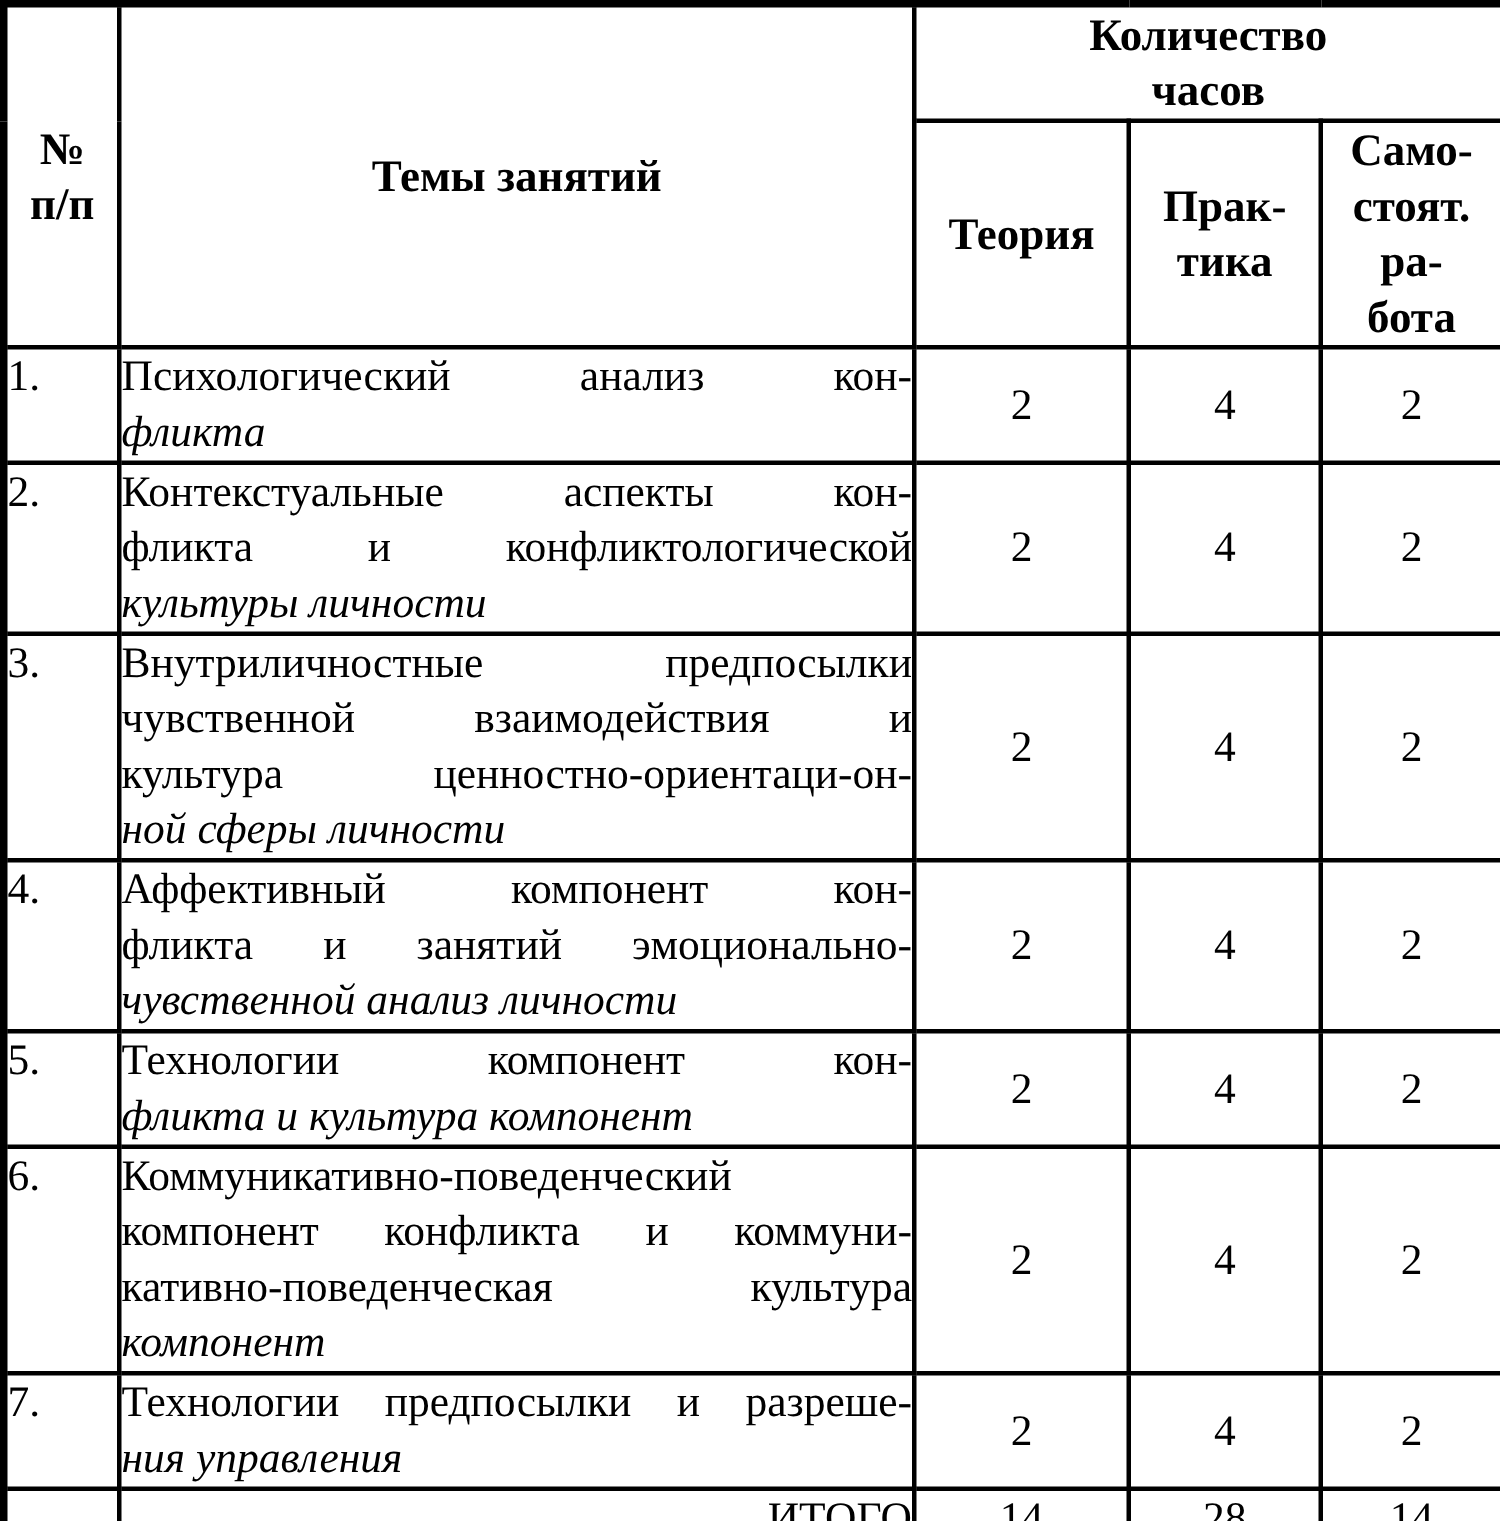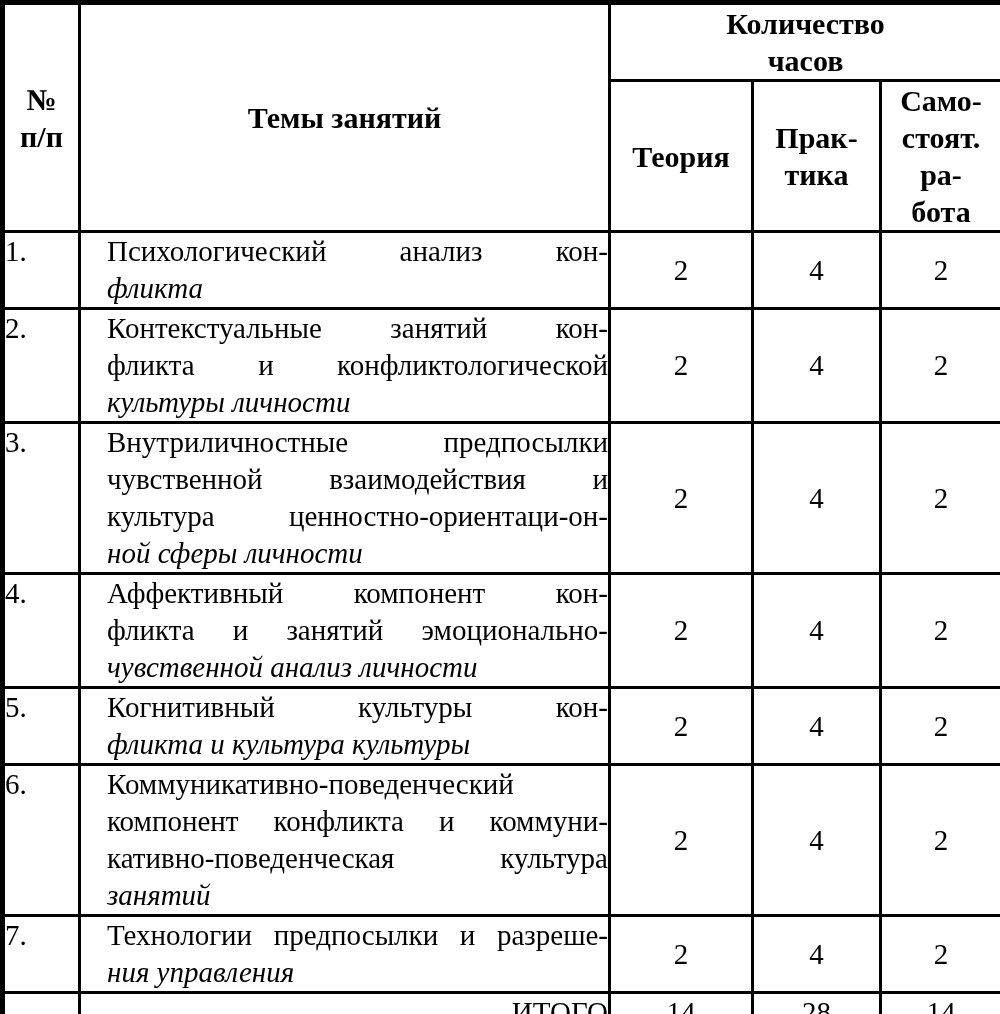--- a/index.html
+++ b/index.html
@@ -39,21 +39,21 @@
   }
   .num-cell{
     vertical-align:top;
     text-align:left;
     padding:1px 2px 0 13px;
   }
   .topic-cell{
     vertical-align:top;
     padding:1px 8px 2px 6px;
   }
-  .tline{text-align:justify;text-align-last:justify;padding-left:26px;}
+  .tline{text-align:justify;text-align-last:justify;}
   .tline.last{text-align-last:left;font-style:italic;}
   .val{text-align:center;vertical-align:middle;}
   tfoot tr.total-row{height:36px;}
   .total-label{
     text-align:right;
     vertical-align:middle;
     padding-right:12px;
   }
 </style>
 </head>
@@ -93,21 +93,21 @@
             <div class="tline">Психологический анализ кон-</div>
             <div class="tline last">фликта</div>
           </td>
           <td class="val">2</td>
           <td class="val">4</td>
           <td class="val">2</td>
         </tr>
         <tr style="height: 110px;">
           <td class="num-cell">2.</td>
           <td class="topic-cell">
-            <div class="tline">Контекстуальные занятий кон-</div>
+            <div class="tline">Контекстуальные аспекты кон-</div>
             <div class="tline">фликта и конфликтологической</div>
             <div class="tline last">культуры личности</div>
           </td>
           <td class="val">2</td>
           <td class="val">4</td>
           <td class="val">2</td>
         </tr>
         <tr style="height: 144px;">
           <td class="num-cell">3.</td>
           <td class="topic-cell">
@@ -127,34 +127,34 @@
             <div class="tline">фликта и занятий эмоционально-</div>
             <div class="tline last">чувственной анализ личности</div>
           </td>
           <td class="val">2</td>
           <td class="val">4</td>
           <td class="val">2</td>
         </tr>
         <tr style="height: 72px;">
           <td class="num-cell">5.</td>
           <td class="topic-cell">
-            <div class="tline">Когнитивный культуры кон-</div>
-            <div class="tline last">фликта и культура культуры</div>
+            <div class="tline">Технологии компонент кон-</div>
+            <div class="tline last">фликта и культура компонент</div>
           </td>
           <td class="val">2</td>
           <td class="val">4</td>
           <td class="val">2</td>
         </tr>
         <tr style="height: 149px;">
           <td class="num-cell">6.</td>
           <td class="topic-cell">
             <div class="tline">Коммуникативно-поведенческий</div>
             <div class="tline">компонент конфликта и коммуни-</div>
             <div class="tline">кативно-поведенческая культура</div>
-            <div class="tline last">занятий</div>
+            <div class="tline last">компонент</div>
           </td>
           <td class="val">2</td>
           <td class="val">4</td>
           <td class="val">2</td>
         </tr>
         <tr style="height: 73px;">
           <td class="num-cell">7.</td>
           <td class="topic-cell">
             <div class="tline">Технологии предпосылки и разреше-</div>
             <div class="tline last">ния управления</div>

